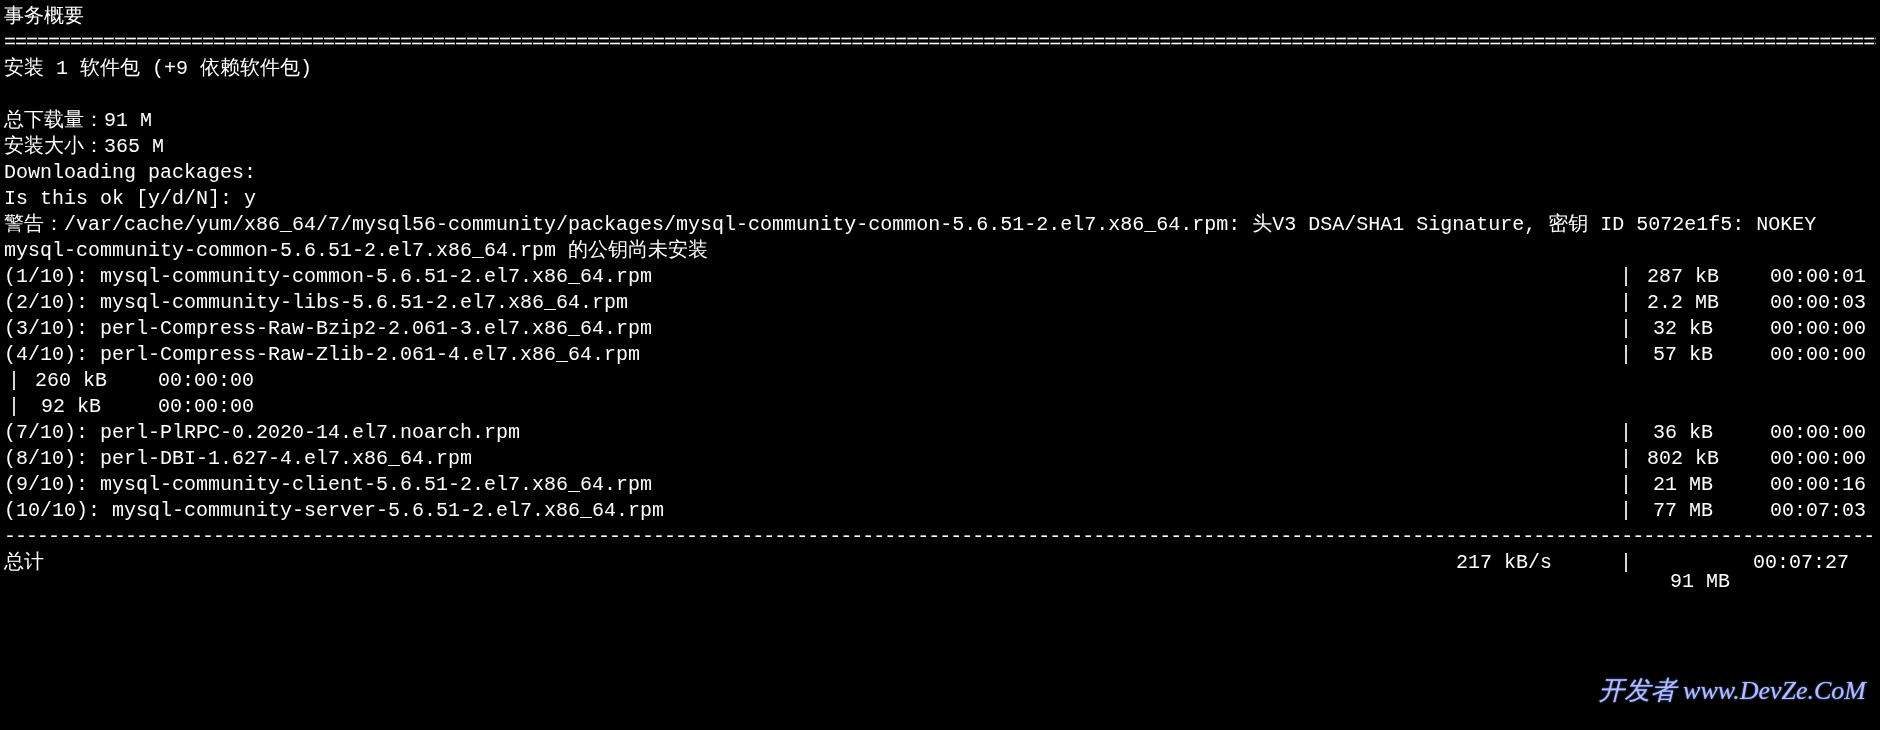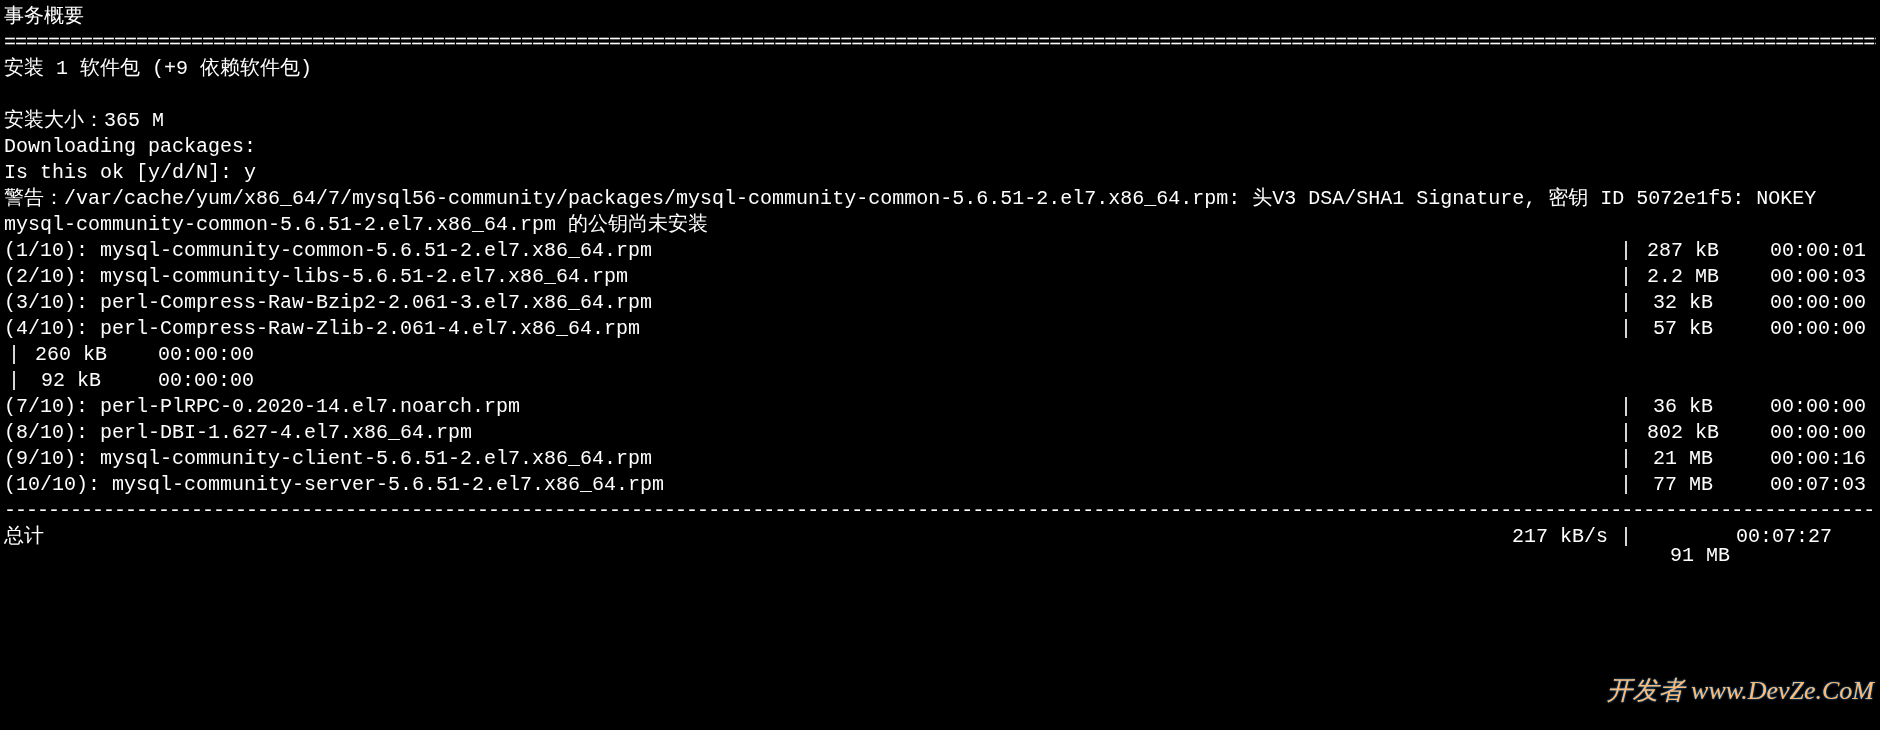--- a/index.html
+++ b/index.html
@@ -44,59 +44,59 @@
     }
     .total-row {
       display: flex;
       width: 100%;
     }
     .total-row .label {
       flex: 1;
     }
     .total-row .speed {
       width: 160px;
-      text-align: right;
       padding-right: 8px;
     }
     .total-row .pipe {
       width: 20px;
       text-align: center;
     }
     .total-row .size {
       width: 100px;
       text-align: right;
       padding-right: 6px;
       margin-top: 19px;
     }
     .total-row .time {
       width: 140px;
-      text-align: left;
+      text-align: center;
       padding-right: 10px;
       position: relative;
     }
     .watermark {
       position: absolute;
-      right: 6px;
+      right: 14px;
       bottom: 22px;
       font-style: italic;
-      color: #fdba74;
+      color: #c4b5fd;
       font-family: "Times New Roman", serif;
       font-size: 26px;
       letter-spacing: 0px;
       text-shadow: 0 0 2px #3aa6ff;
     }
   </style>
 </head>
 <body>
 
 <div>
   <div>事务概要</div>
   <div class="divider">============================================================================================================================================================================================</div>
   <div>安装  1 软件包 (+9 依赖软件包)</div>
   <div>&nbsp;</div>
+  <div>总下载量：91 M</div>
   <div>安装大小：365 M</div>
   <div>Downloading packages:</div>
   <div>Is this ok [y/d/N]: y</div>
   <div style="white-space:normal;">警告：/var/cache/yum/x86_64/7/mysql56-community/packages/mysql-community-common-5.6.51-2.el7.x86_64.rpm: 头V3 DSA/SHA1 Signature, 密钥 ID 5072e1f5: NOKEY</div>
   <div>mysql-community-common-5.6.51-2.el7.x86_64.rpm 的公钥尚未安装</div>
 
   <div id="download-list">
       <div class="row">
         <div class="left">(1/10): mysql-community-common-5.6.51-2.el7.x86_64.rpm</div>
         <div class="pipe">|</div>

